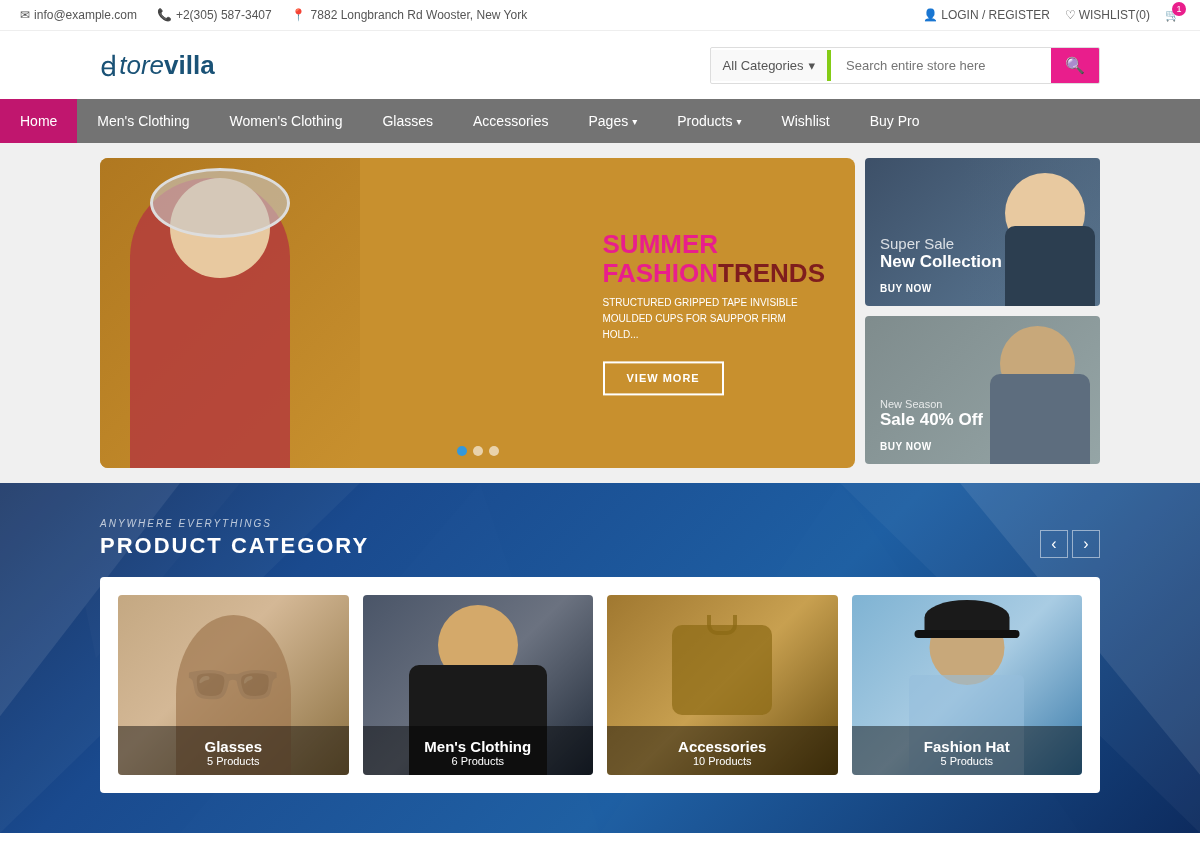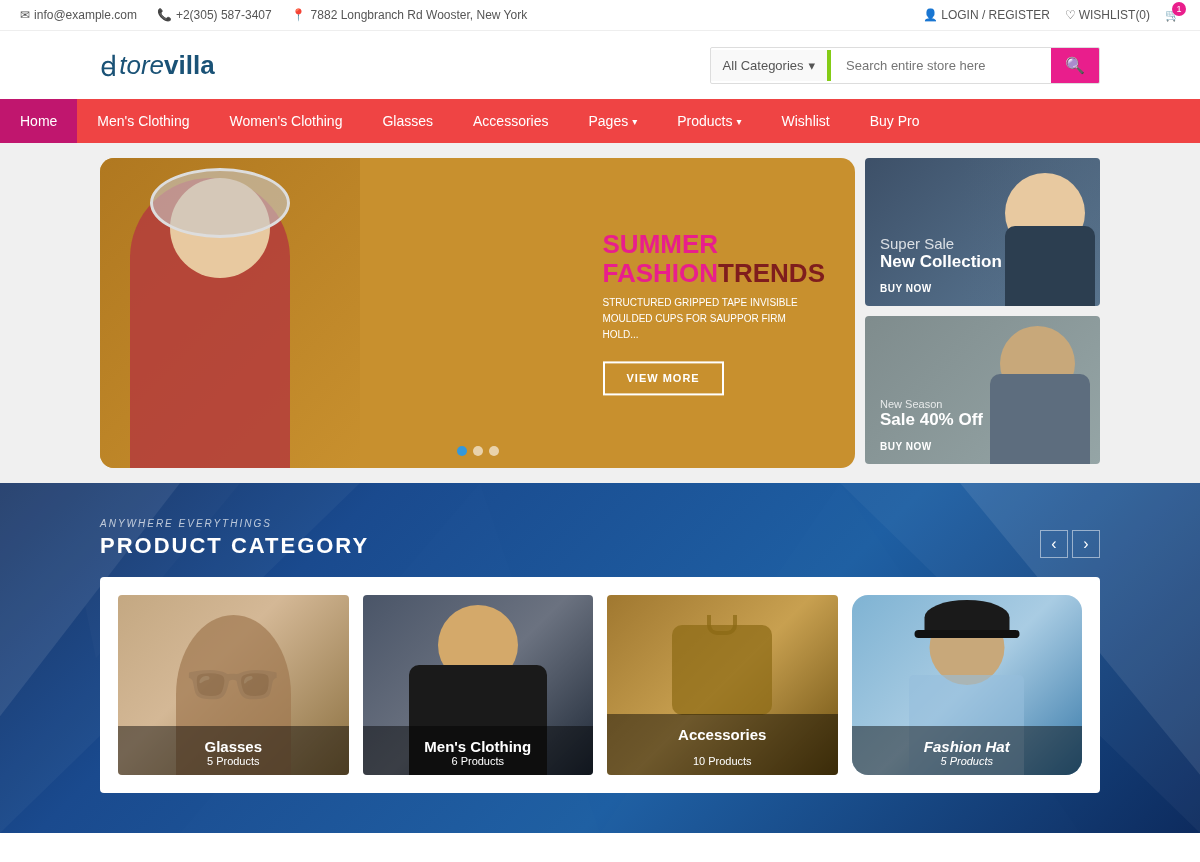--- a/index.html
+++ b/index.html
@@ -77,21 +77,21 @@
       background: #e91e8c;
       border: none;
       padding: 8px 14px;
       color: white;
       cursor: pointer;
       font-size: 16px;
     }
 
     
     .nav {
-      background: #ef4444;
+      background: #737373;
       display: flex;
       align-items: stretch;
       text-align: right;
     }
     .nav a {
       color: white;
       text-decoration: none;
       padding: 14px 20px;
       font-size: 14px;
       display: flex;
@@ -189,21 +189,21 @@
   <a href="#">
     <span>Wishlist</span>
   </a>
   <a href="#">
     <span>Buy Pro</span>
   </a>
 </nav>
 
 <section style="display:flex; gap:10px; padding:15px 100px; background:#f0f0f0;">
 
-  <div class="hero-main" style="position:relative; flex:1; min-height:310px; background:#c8902e; border-radius:14px; overflow:hidden;">
+  <div class="hero-main" style="position:relative; flex:1; min-height:310px; background:#c8902e; border-radius:8px; overflow:hidden;">
 
     <div style="position:absolute; left:0; top:0; width:260px; height:100%; background:linear-gradient(135deg, #b07820 0%, #c8902e 100%);">
 
       <div style="position:absolute; bottom:0; left:30px; width:160px; height:290px; background:rgba(180,60,60,0.85); border-radius:80px 80px 0 0;"></div>
       <div style="position:absolute; top:20px; left:70px; width:100px; height:100px; background:#e8c9a0; border-radius:50%;"></div>
       <div style="position:absolute; top:10px; left:50px; width:140px; height:70px; background:rgba(200,200,200,0.6); border-radius:50%; border:3px solid #ddd;"></div>
     </div>
 
     <div style="position:absolute; right:30px; top:50%; transform:translateY(-50%); z-index:2; text-align:left;">
       <div style="color:#e91e8c; font-size:26px; font-weight:900; line-height:1.1;">SUMMER</div>
@@ -301,25 +301,25 @@
     </div>
 
     <div style="position:relative; border-radius:4px; overflow:hidden; cursor:pointer;">
       <div style="width:100%;height:180px; background:linear-gradient(135deg, #a07830 0%, #c8a050 50%, #6b4f10 100%); position:relative; overflow:hidden;">
 
         <div style="position:absolute; top:30px; left:50%; transform:translateX(-50%); width:100px; height:90px; background:#8B6914; border-radius:10px; opacity:0.7;"></div>
         <div style="position:absolute; top:20px; left:50%; transform:translateX(-50%); width:30px; height:20px; border:4px solid #8B6914; border-radius:0 0 10px 10px; border-top:none; opacity:0.7;"></div>
       </div>
       <div style="position:absolute; bottom:0; left:0; right:0; background:rgba(0,0,0,0.45); padding:12px 8px 8px; color:white; text-align:center;">
         <div style="font-size:15px; font-weight:700;">Accessories</div>
-        <div style="font-size:11px;margin-top:12px;">10 Products</div>
-      </div>
-    </div>
-
-    <div style="position:relative; border-radius:16px; overflow:hidden; cursor:pointer;font-style:italic;">
+        <div style="font-size:11px;">10 Products</div>
+      </div>
+    </div>
+
+    <div style="position:relative; border-radius:4px; overflow:hidden; cursor:pointer;">
       <div style="width:100%;height:180px; background:linear-gradient(135deg, #7fb3d3 0%, #a9cce3 50%, #3a7baa 100%); position:relative; overflow:hidden;">
 
         <div style="position:absolute; top:15px; left:50%; transform:translateX(-50%); width:75px; height:75px; background:#c8a87a; border-radius:50%;"></div>
         <div style="position:absolute; top:5px; left:50%; transform:translateX(-50%); width:85px; height:35px; background:#1a1a1a; border-radius:50% 50% 0 0;"></div>
         <div style="position:absolute; top:35px; left:50%; transform:translateX(-50%); width:105px; height:8px; background:#111; border-radius:4px;"></div>
         <div style="position:absolute; bottom:0; left:25%; width:50%; height:100px; background:rgba(150,190,220,0.6); border-radius:5px 5px 0 0;"></div>
       </div>
       <div style="position:absolute; bottom:0; left:0; right:0; background:rgba(0,0,0,0.45); padding:12px 8px 8px; color:white; text-align:center;">
         <div style="font-size:15px; font-weight:700;">Fashion Hat</div>
         <div style="font-size:11px;">5 Products</div>

